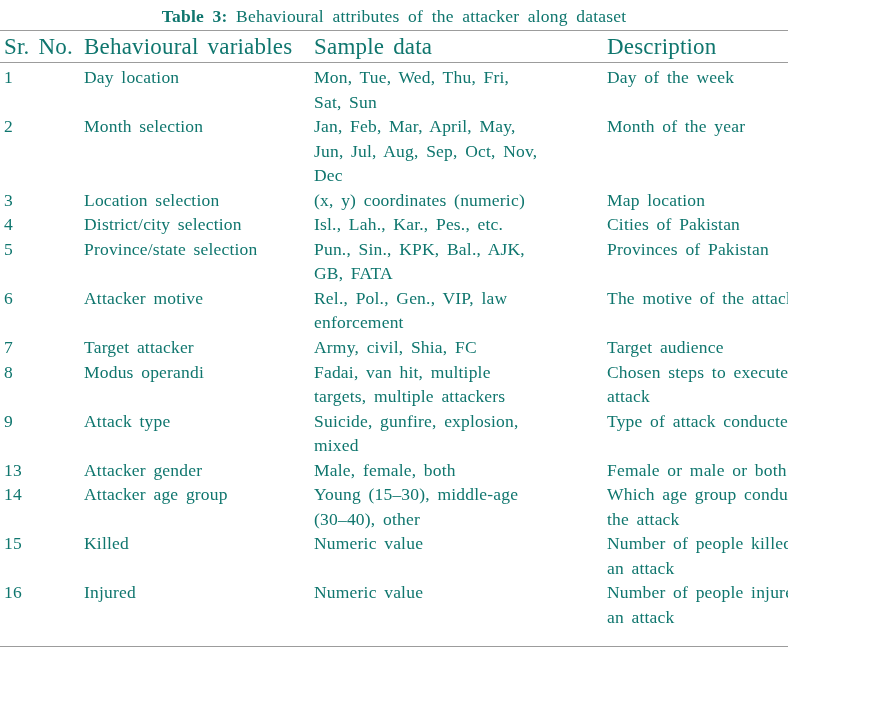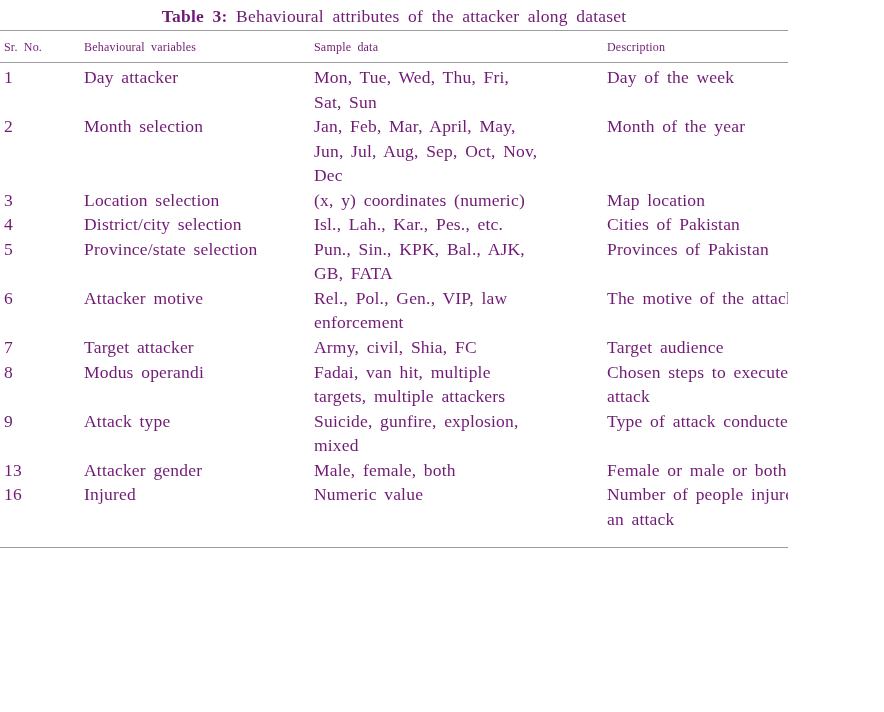--- a/index.html
+++ b/index.html
@@ -4,21 +4,21 @@
 <style>
   html, body {
     margin: 0;
     padding: 0;
     background: #ffffff;
   }
   .page {
     width: 788px;
     height: 712px;
     background: #ffffff;
-    color: #701a75;
+    color: #0f766e;
     font-family: "Liberation Serif", "DejaVu Serif", serif;
     overflow: hidden;
     box-sizing: border-box;
   }
   .caption {
     height: 26px;
     padding-top: 4px;
     text-align: center;
     font-size: 17.5px;
     line-height: 24px;
@@ -31,21 +31,21 @@
     border-collapse: collapse;
     table-layout: fixed;
   }
   col.c-sr   { width: 84px; }
   col.c-var  { width: 230px; }
   col.c-samp { width: 293px; }
   col.c-desc { width: 277px; }
   thead th {
     text-align: left;
     font-weight: normal;
-    font-size: 12px;
+    font-size: 23px;
     line-height: 20px;
     padding: 6px 0 5px 0;
     border-top: 1.5px solid #9c9c9c;
     border-bottom: 1.5px solid #9c9c9c;
     word-spacing: 3px;
     letter-spacing: 0.2px;
     white-space: nowrap;
     overflow: hidden;
   }
   tbody td {
@@ -82,21 +82,21 @@
       <tr>
         <th class="pad-l">Sr. No.</th>
         <th>Behavioural variables</th>
         <th>Sample data</th>
         <th>Description</th>
       </tr>
     </thead>
     <tbody>
       <tr>
         <td class="pad-l">1</td>
-        <td>Day attacker</td>
+        <td>Day location</td>
         <td>Mon, Tue, Wed, Thu, Fri,
 Sat, Sun</td>
         <td>Day of the week</td>
       </tr>
       <tr>
         <td class="pad-l">2</td>
         <td>Month selection</td>
         <td>Jan, Feb, Mar, April, May,
 Jun, Jul, Aug, Sep, Oct, Nov,
 Dec</td>
@@ -149,20 +149,35 @@
 mixed</td>
         <td>Type of attack conducted</td>
       </tr>
       <tr>
         <td class="pad-l">13</td>
         <td>Attacker gender</td>
         <td>Male, female, both</td>
         <td>Female or male or both</td>
       </tr>
       <tr>
+        <td class="pad-l">14</td>
+        <td>Attacker age group</td>
+        <td>Young (15–30), middle-age
+(30–40), other</td>
+        <td>Which age group conducted
+the attack</td>
+      </tr>
+      <tr>
+        <td class="pad-l">15</td>
+        <td>Killed</td>
+        <td>Numeric value</td>
+        <td>Number of people killed in
+an attack</td>
+      </tr>
+      <tr>
         <td class="pad-l">16</td>
         <td>Injured</td>
         <td>Numeric value</td>
         <td>Number of people injured in
 an attack</td>
       </tr>
     </tbody>
   </table>
 
 </div>

